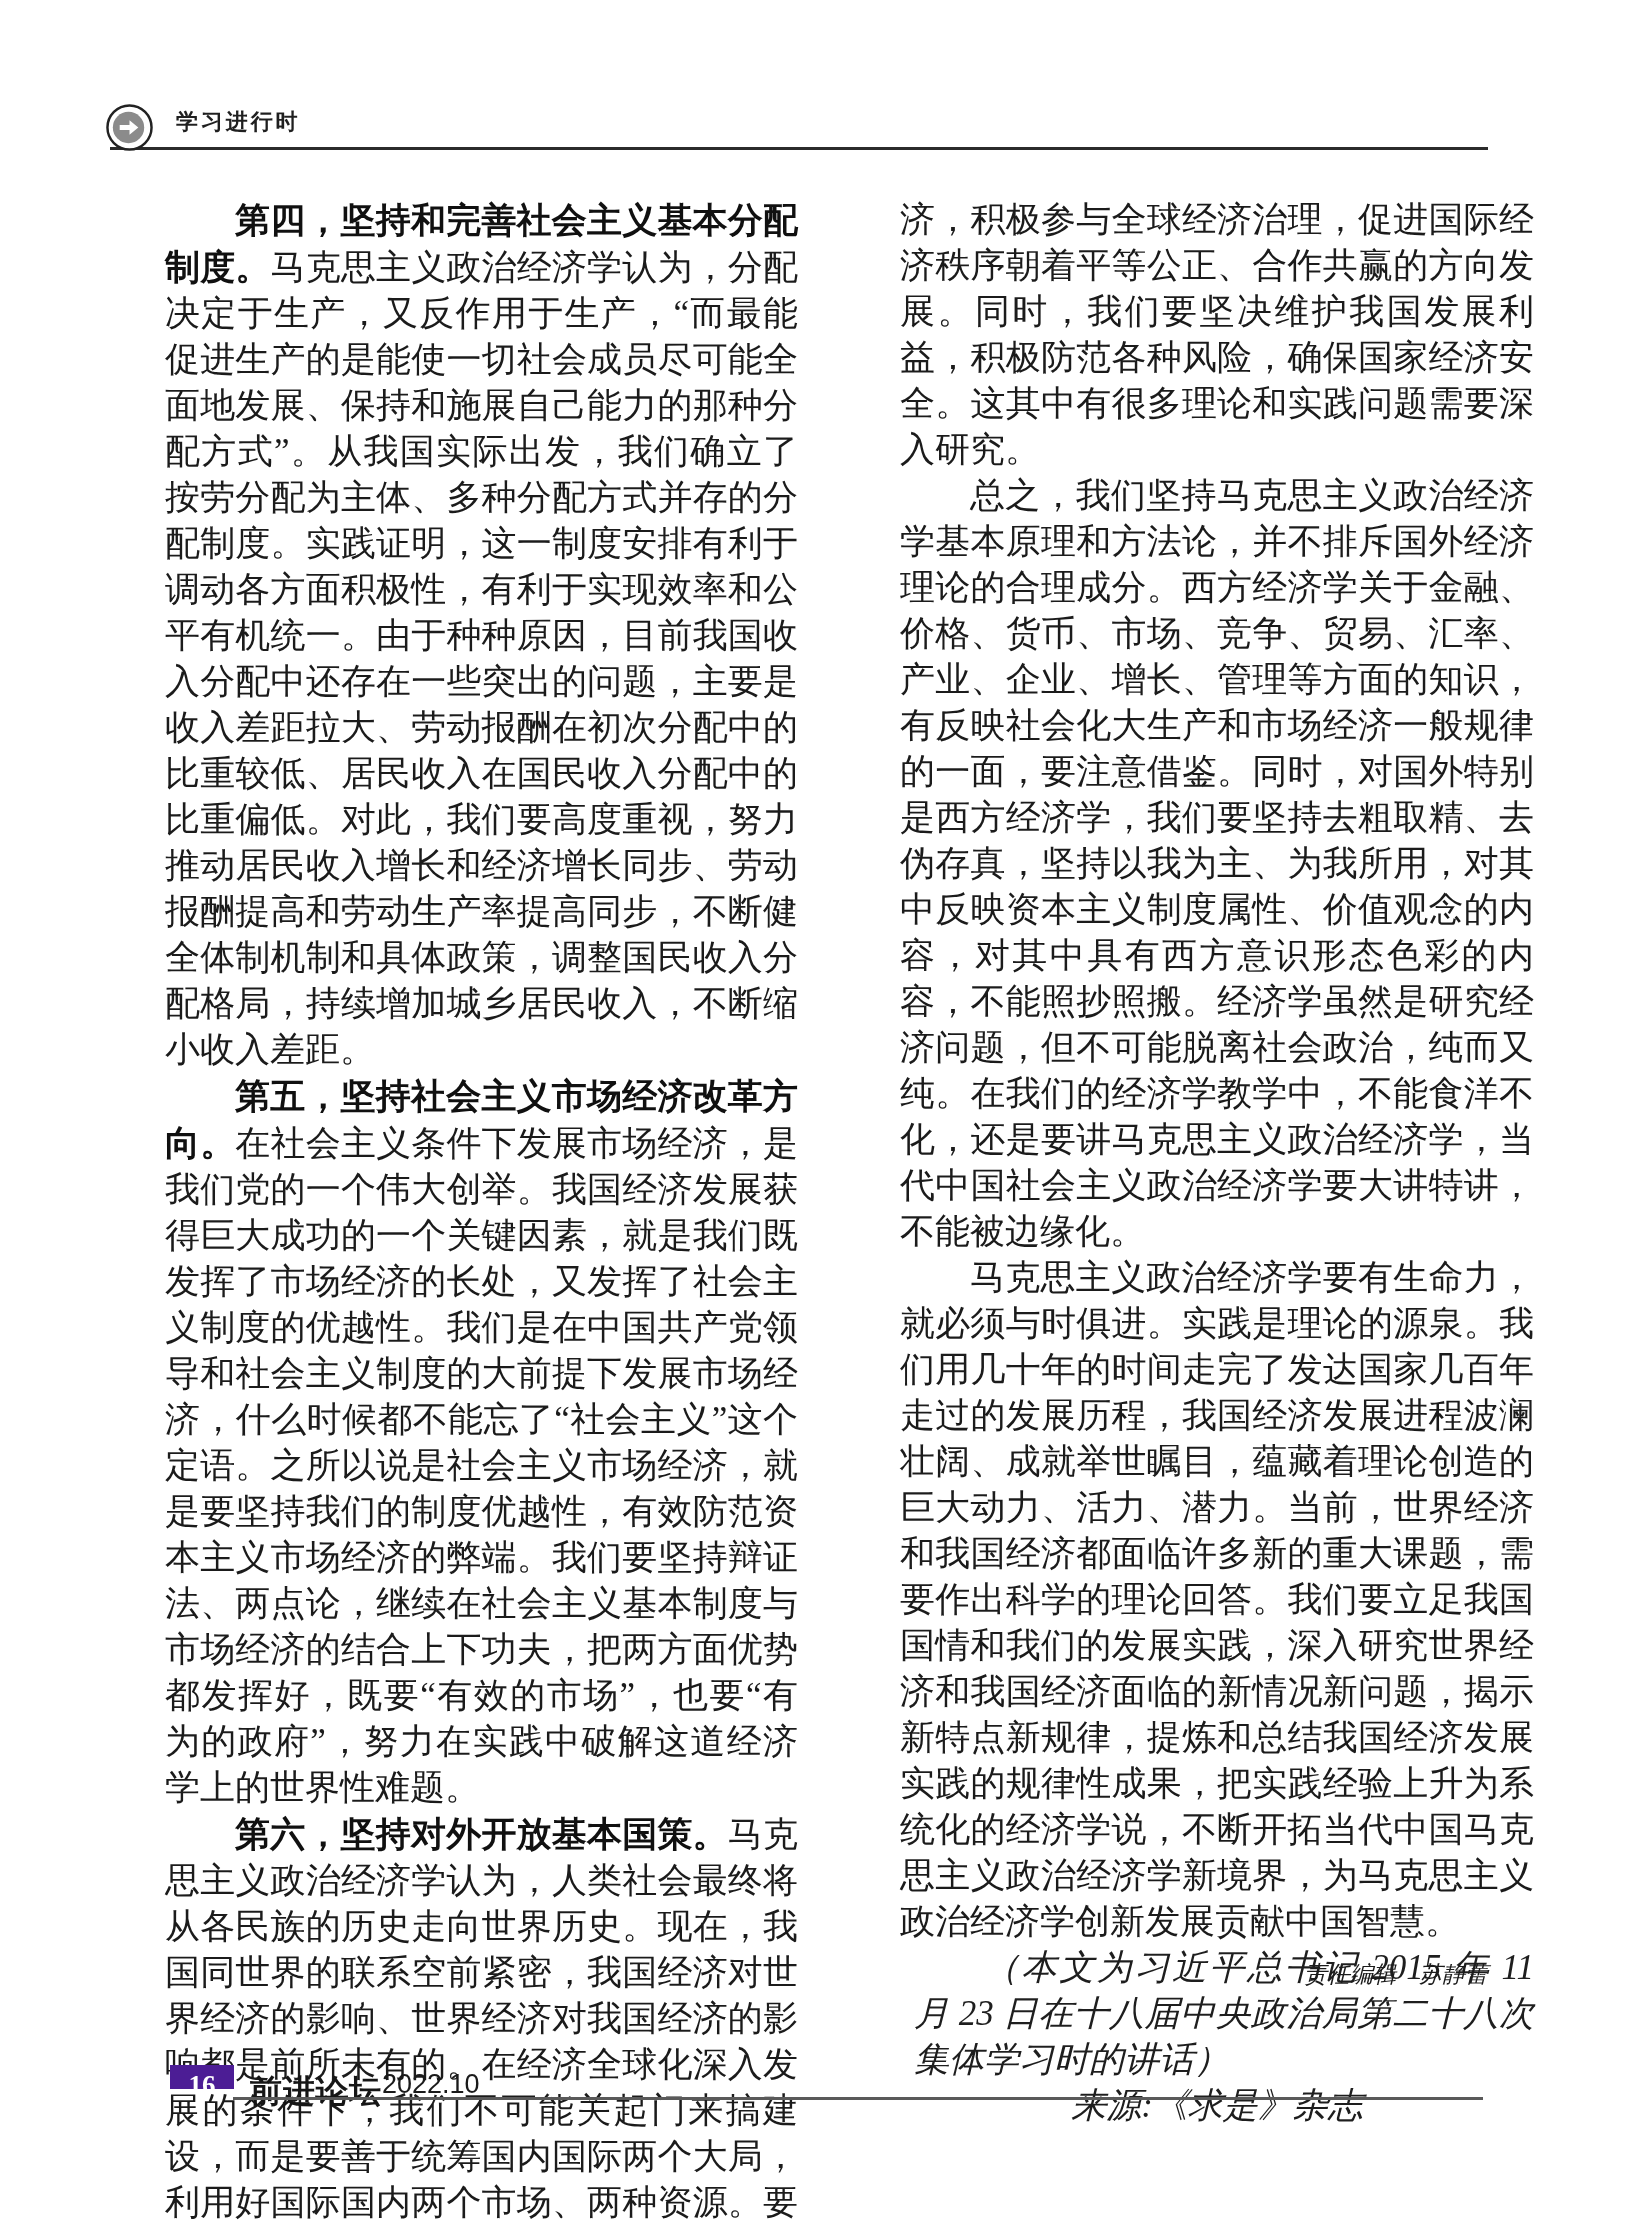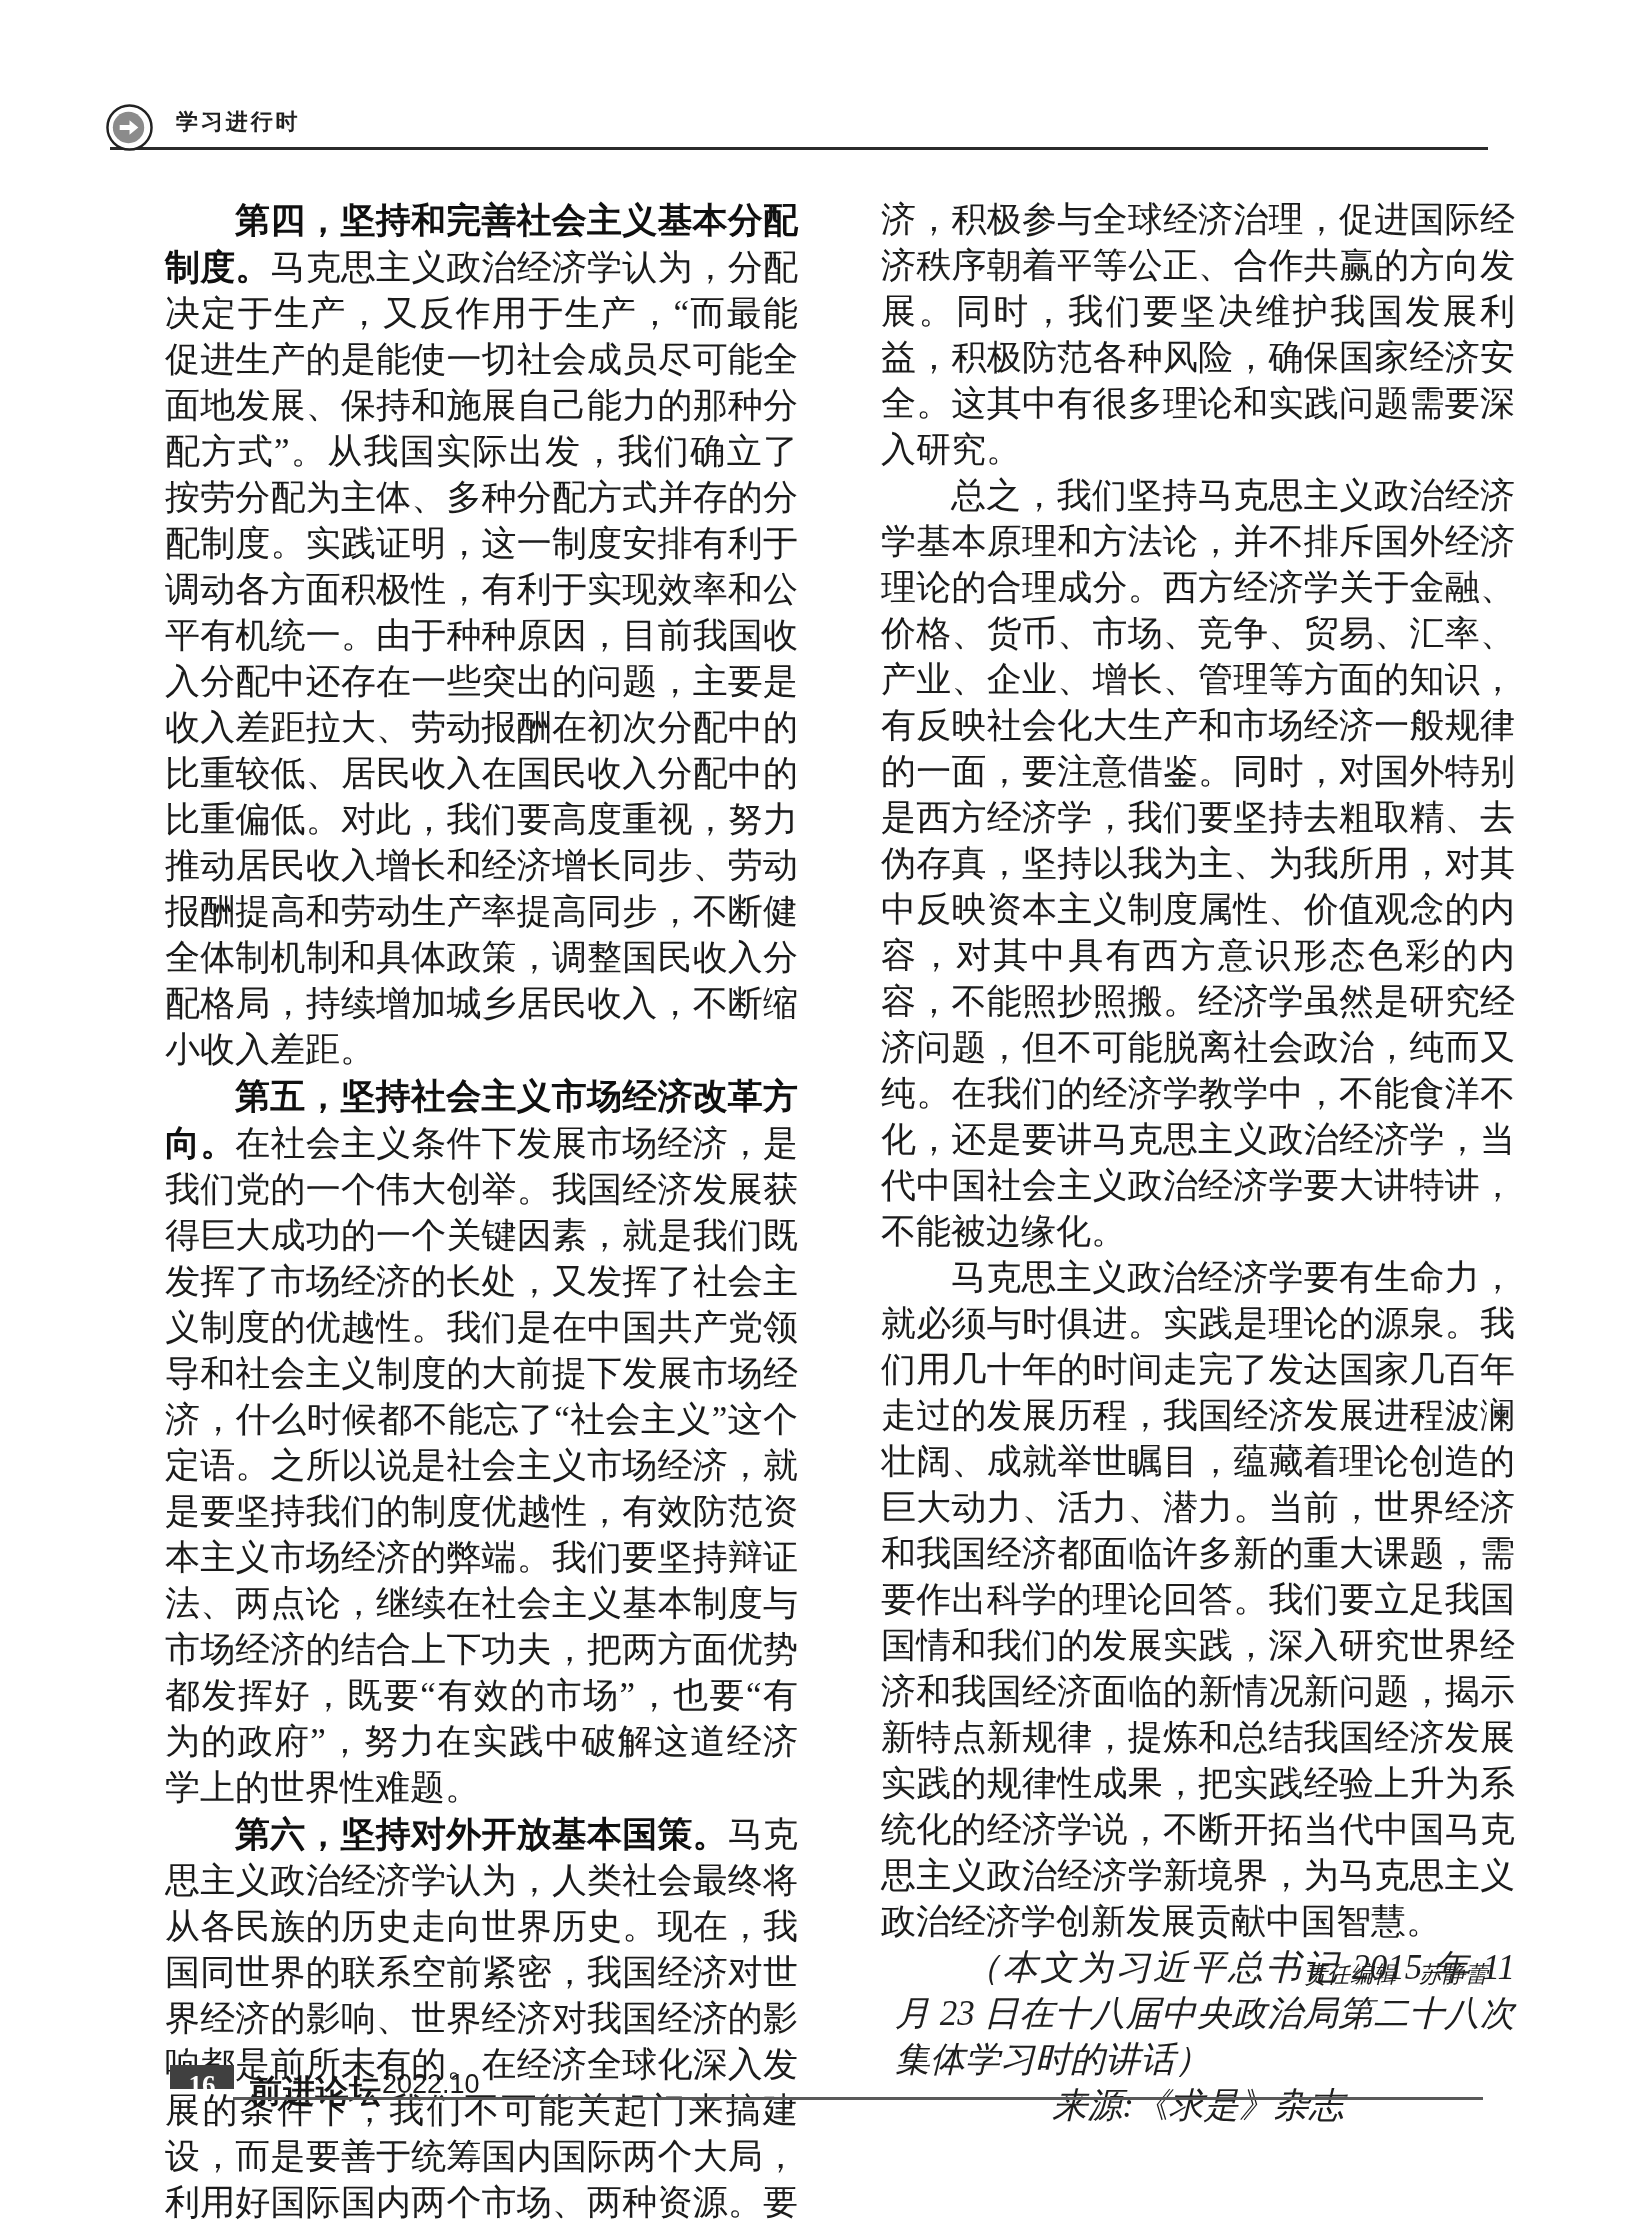--- a/index.html
+++ b/index.html
@@ -28,21 +28,21 @@
   }
 
   
   .col {
     position: absolute; top: 197px;
     font-size: 35px; line-height: 46px;
     color: #1b1b1b;
     text-align: justify; text-justify: inter-character;
   }
   .col-left  { left: 165px; width: 633px; }
-  .col-right { left: 881px; width: 634px; }
+  .col-right { left: 900px; width: 634px; }
 
   .col p { margin: 0; padding: 0; }
   p.para { text-indent: 2em; }
   p.cont { text-indent: 0; }
   .lead {
     font-family: "Liberation Sans", sans-serif;
     font-weight: 700; color: #101010; font-style: normal;
   }
   p.note   { text-indent: 2em; font-style: italic; color: #1e1e1e; margin-left: 14px; }
   p.source { text-indent: 0; text-align: center; font-style: italic; color: #1e1e1e; }
@@ -53,21 +53,21 @@
     font-style: italic; color: #1b1b1b;
   }
 
   
   .footer-rule {
     position: absolute; left: 233px; top: 2097px;
     width: 1250px; height: 2.9px; background: #5a5a5a;
   }
   .footer-pagebox {
     position: absolute; left: 170px; top: 2065px;
-    width: 64px; height: 24px; background: #404040;
+    width: 64px; height: 24px; background: #4c1d95;
     color: #ffffff; text-align: center; line-height: 40px;
     font-family: "Liberation Serif", serif;
     font-size: 27px; font-weight: 700;
   }
   .footer-journal {
     position: absolute; left: 250px; top: 2070px;
     font-family: "Liberation Sans", sans-serif;
     font-size: 32px; font-weight: 700; color: #161616;
     letter-spacing: 1px; white-space: nowrap;
   }

